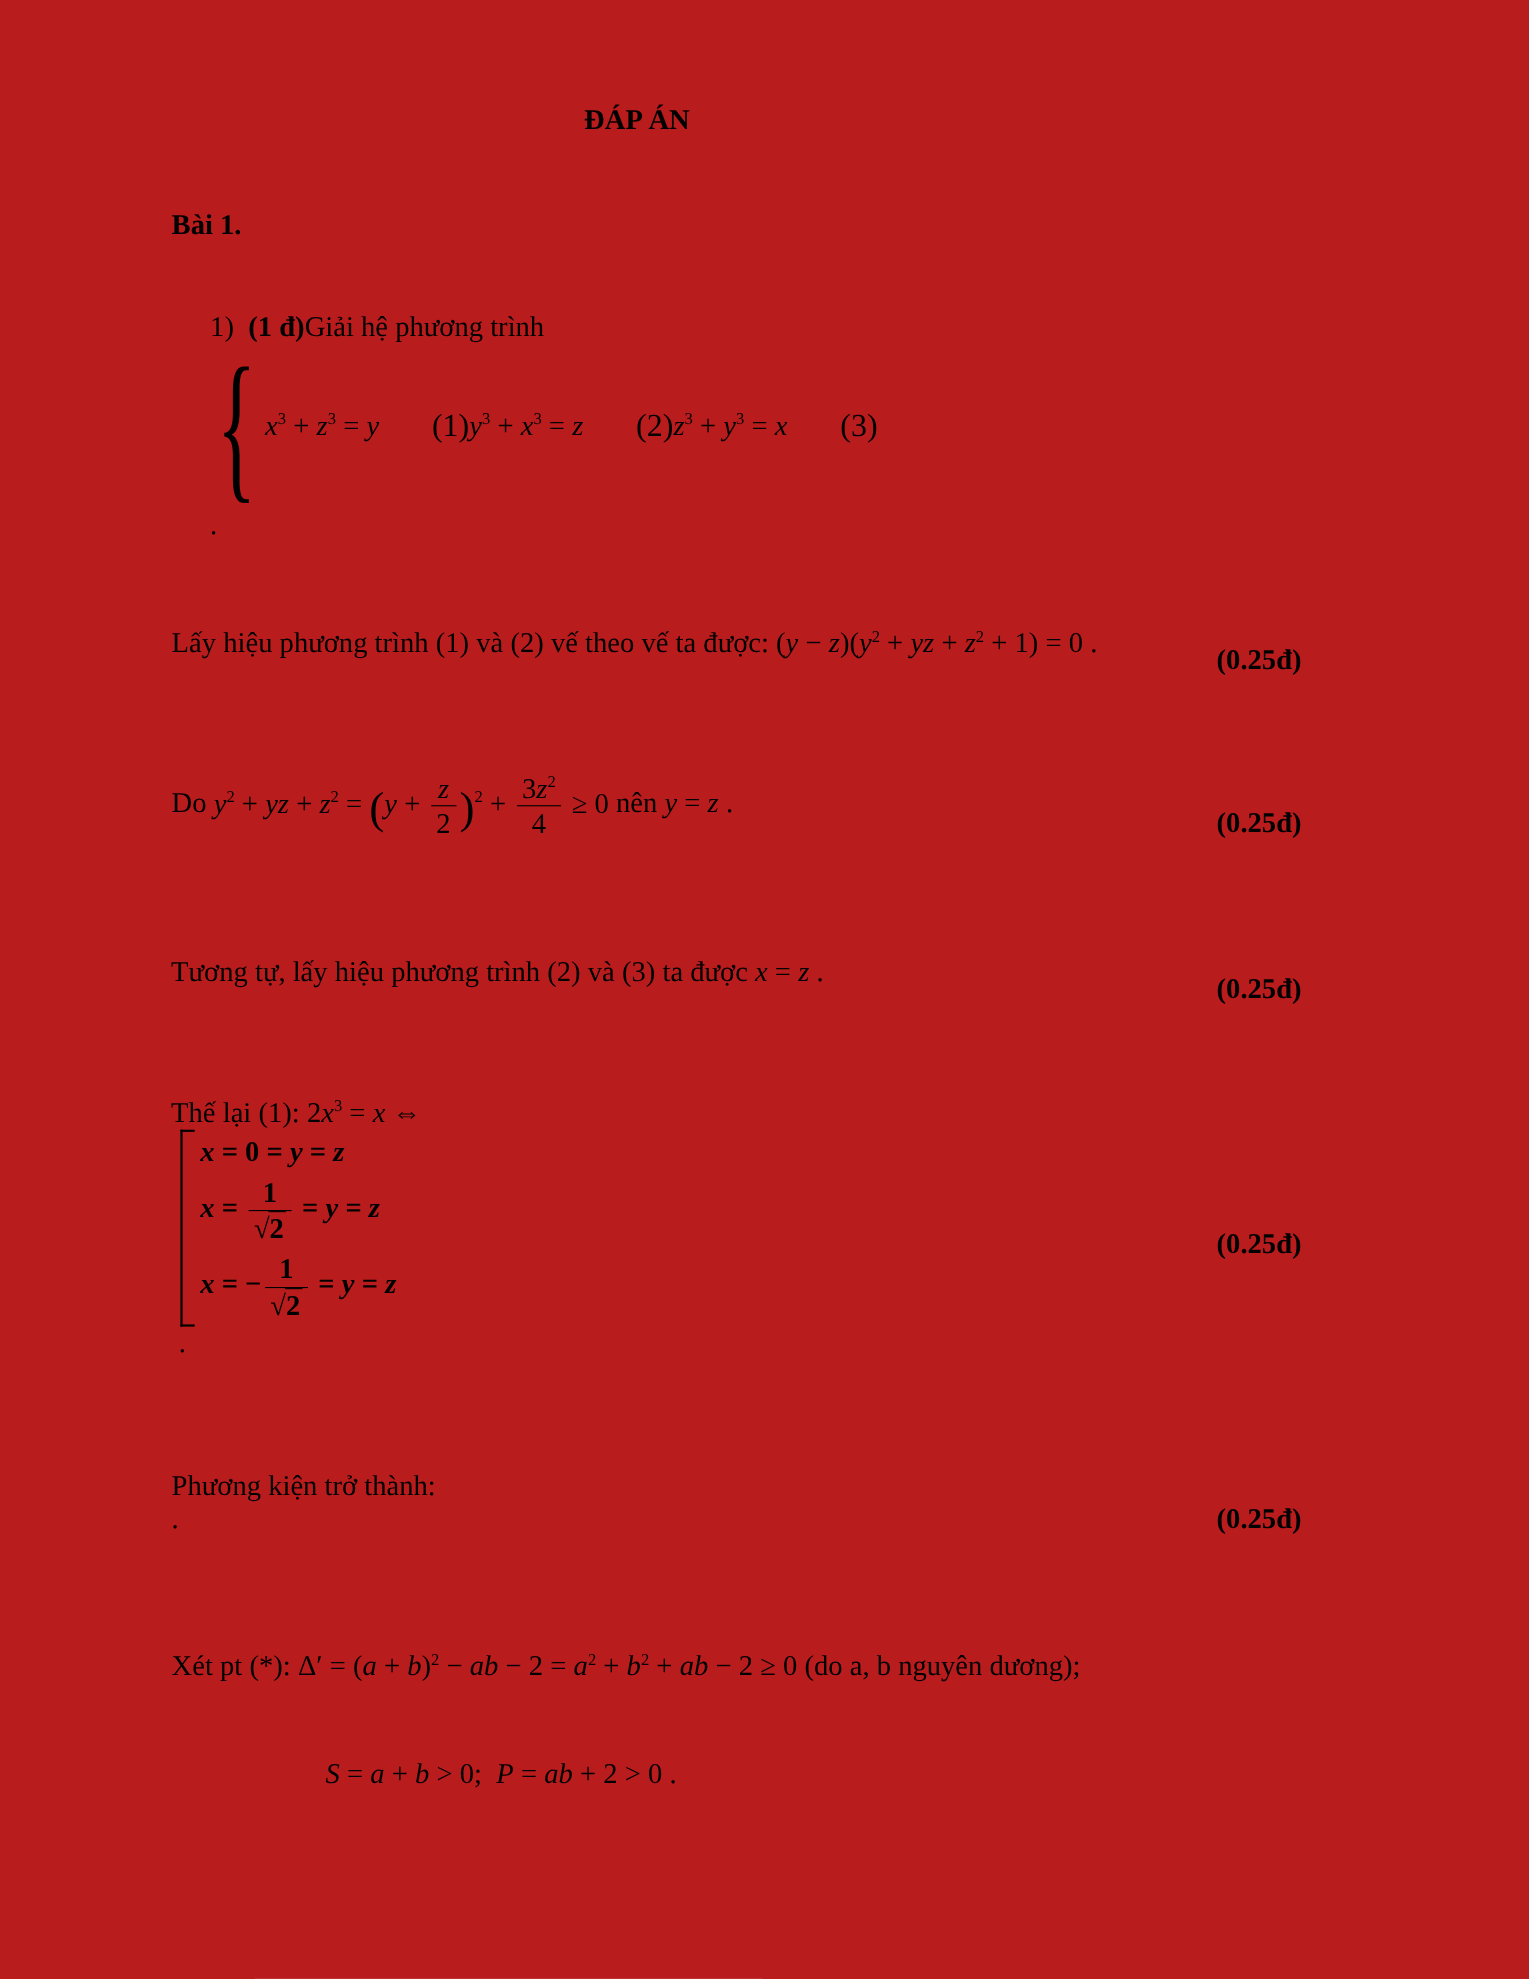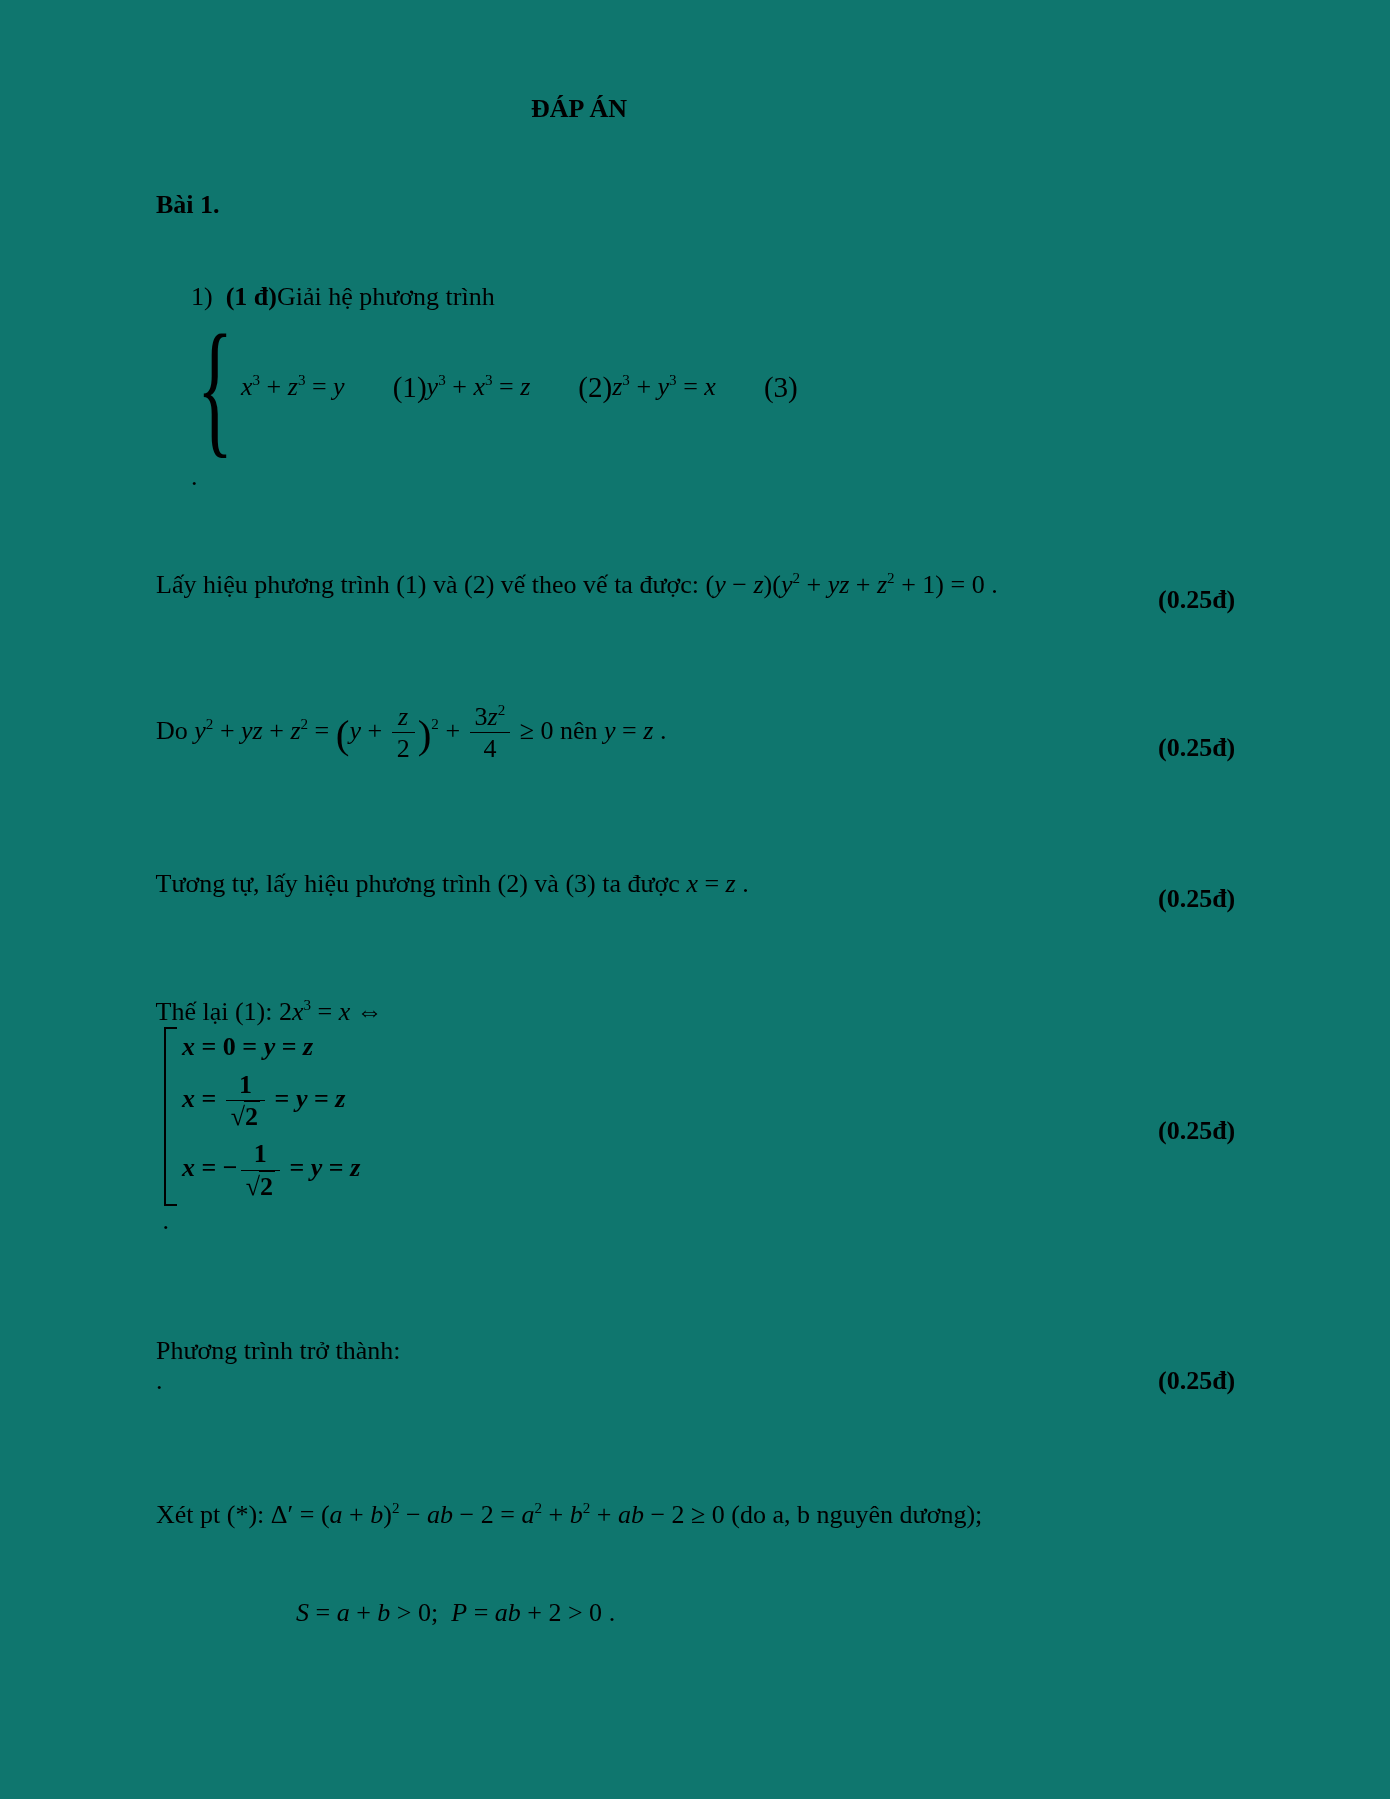--- a/index.html
+++ b/index.html
@@ -1,23 +1,23 @@
 <!DOCTYPE html>
 <html><head>
 <meta charset="utf-8">
 <style>
   html,body { margin:0; padding:0; background:#ffffff; }
   body { width:1390px; height:1799px; font-family:"Liberation Serif","DejaVu Serif",serif; font-size:26px; color:#000; }
-  .page { position:relative; width:1390px; height:1799px; box-sizing:border-box; padding:64px 40px 0 130px; overflow:hidden; background:#0f766e; }
+  .page { position:relative; width:1390px; height:1799px; box-sizing:border-box; padding:64px 40px 0 130px; overflow:hidden; background:#b91c1c; }
   .line { position:relative; white-space:pre; }
   .line span { white-space:pre; }
   .b { font-weight:bold; }
   .m i { font-style:italic; }
   sup { font-size:58%; line-height:0; }
-  .score { position:absolute; left:1028px; top:50%; transform:translateY(-50%); font-weight:bold; white-space:pre;text-align:center; }
+  .score { position:absolute; left:976px; top:50%; transform:translateY(-50%); font-weight:bold; white-space:pre;text-align:center; }
   
   .frac { display:inline-block; text-align:center; vertical-align:middle; line-height:1.12; margin:0 3px; }
   .fnum { display:block; padding:0 5px 1px 5px; border-bottom:1.6px solid #000; }
   .fden { display:block; padding:1px 5px 0 5px; }
   
   .sqrt { white-space:nowrap; }
   .ssym { letter-spacing:-1px; }
   .sbar { border-top:1.6px solid #000; padding:0 2px 0 1px; }
   
   .bigp { display:inline-block; font-size:158%; vertical-align:-0.22em; font-style:normal; }
@@ -79,21 +79,21 @@
       <span class="caserow m"><i>x</i> = 0 = <i>y</i> = <i>z</i></span>
       <span class="caserow m"><i>x</i> = <span class="frac"><span class="fnum">1</span><span class="fden"><span class="sqrt"><span class="ssym">√</span><span class="sbar">2</span></span></span></span> = <i>y</i> = <i>z</i></span>
       <span class="caserow m"><i>x</i> = −<span class="frac"><span class="fnum">1</span><span class="fden"><span class="sqrt"><span class="ssym">√</span><span class="sbar">2</span></span></span></span> = <i>y</i> = <i>z</i></span>
     </span>
     <span> .</span>
     <span class="score">(0.25đ)</span>
   </div>
 
 
   <div class="line" style="margin-top:10px;">
-    <span>Phương trình trở thành: </span>
+    <span>Phương kiện trở thành: </span>
     <span>.</span>
     <span class="score">(0.25đ)</span>
   </div>
 
   <div class="line" style="margin-top:14px;">
     <span>Xét pt (*): </span><span class="m">Δ′ = (<i>a</i> + <i>b</i>)<sup>2</sup> − <i>ab</i> − 2 = <i>a</i><sup>2</sup> + <i>b</i><sup>2</sup> + <i>ab</i> − 2 ≥ 0</span><span> (do a, b nguyên dương);</span>
   </div>
 
   <div class="line" style="margin-top:8px; padding-left:140px;">
     <span class="m"><i>S</i> = <i>a</i> + <i>b</i> &gt; 0;  <i>P</i> = <i>ab</i> + 2 &gt; 0</span><span> .</span>

